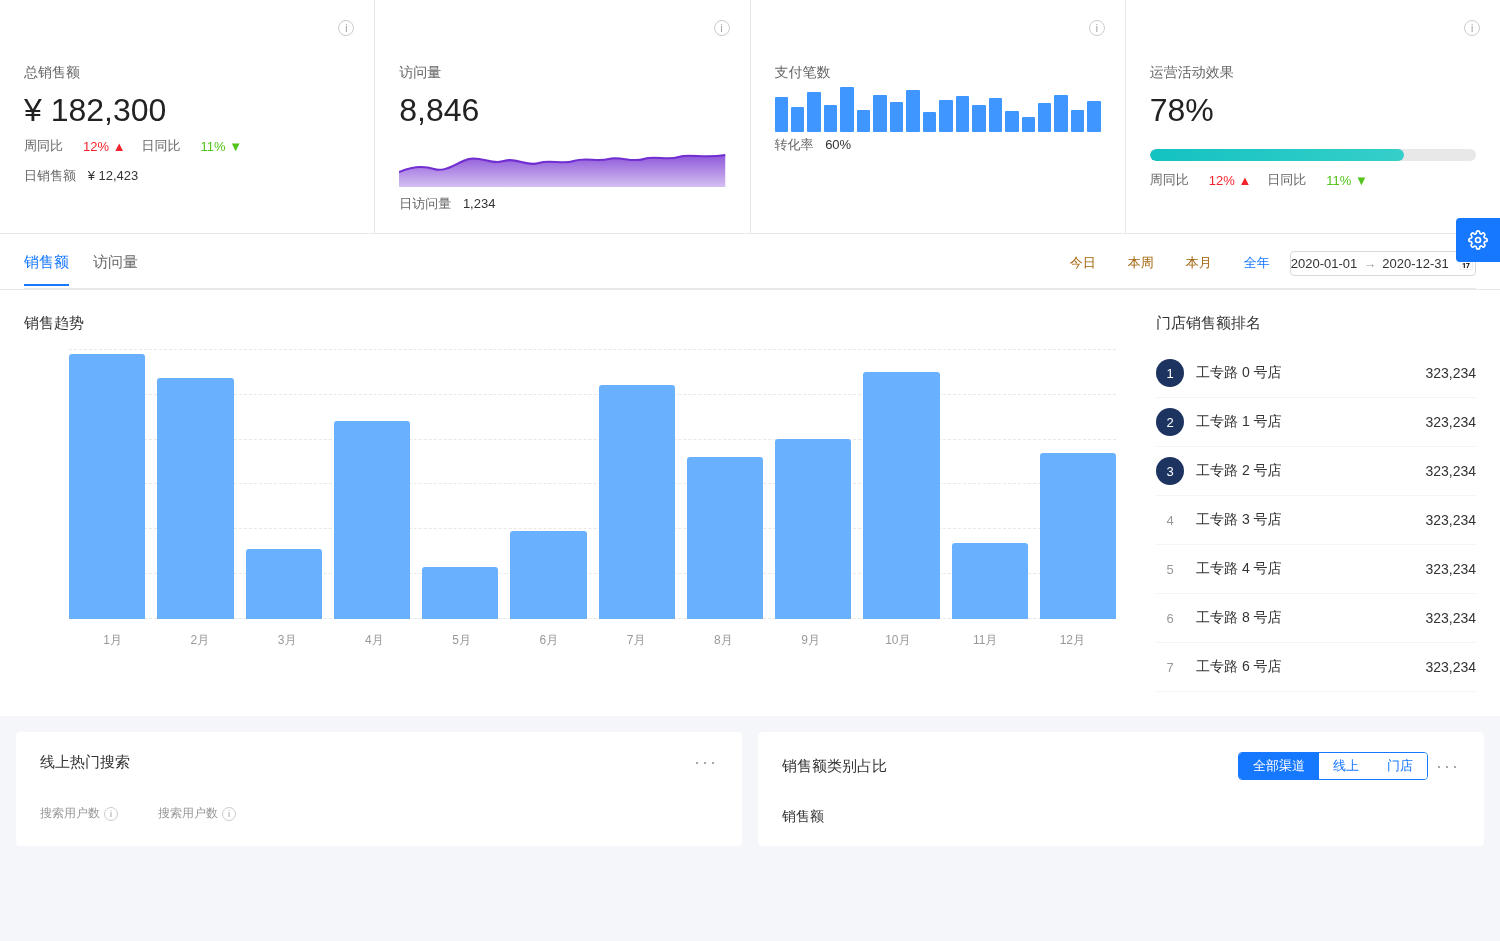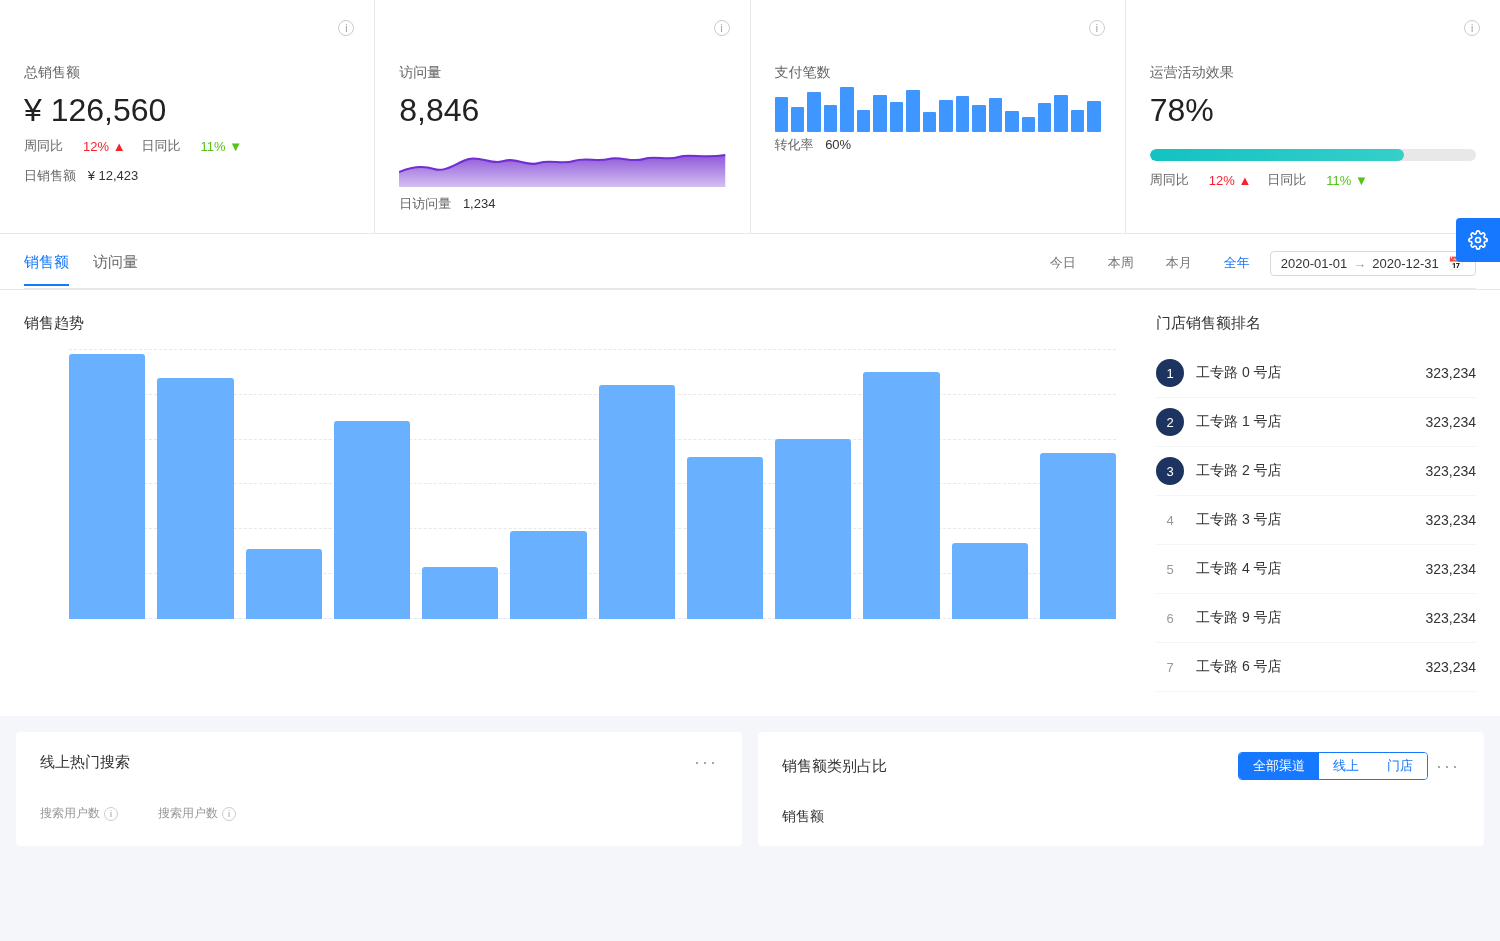--- a/index.html
+++ b/index.html
@@ -21,23 +21,23 @@
     .bar-spark { background: #4096ff; border-radius: 1px; flex: 1; }
     .progress-bar-wrap { margin: 20px 0 10px; }
     .progress-bar { height: 12px; background: #e8e8e8; border-radius: 6px; overflow: hidden; }
     .progress-fill { height: 100%; background: linear-gradient(90deg, #13c2c2, #36cfc9); border-radius: 6px; }
 
     .main-section { background: #fff; margin: 0; padding: 0 24px; border-bottom: 1px solid #e8e8e8; }
     .tabs-row { display: flex; align-items: center; padding: 16px 0 0; gap: 24px; border-bottom: 1px solid #e8e8e8; margin-bottom: 0; }
     .tab { font-size: 15px; color: #666; cursor: pointer; padding-bottom: 12px; border-bottom: 2px solid transparent; }
     .tab.active { color: #1677ff; border-bottom: 2px solid #1677ff; font-weight: 500; }
     .filter-row { display: flex; align-items: center; gap: 8px; margin-left: auto; padding-bottom: 12px; }
-    .filter-btn { font-size: 13px; color: #737373; cursor: pointer; padding: 4px 12px; border-radius: 4px; }
+    .filter-btn { font-size: 13px; color: #a16207; cursor: pointer; padding: 4px 12px; border-radius: 4px; }
     .filter-btn.active { color: #1677ff; }
-    .date-range { display: flex; align-items: center; gap: 6px; border: 1px solid #d9d9d9; border-radius: 4px; padding: 4px 10px; font-size: 13px; color: #333; cursor: pointer; }
+    .date-range { display: flex; align-items: center; gap: 6px; border: 1px solid #d9d9d9; border-radius: 4px; padding: 4px 0; font-size: 13px; color: #333; cursor: pointer; }
     .date-arrow { color: #999; }
 
     .content-area { display: flex; gap: 0; background: #fff; padding: 24px; }
     .chart-area { flex: 1; padding-right: 40px; }
     .chart-title { font-size: 15px; font-weight: 500; margin-bottom: 16px; }
     .chart-container { position: relative; height: 300px; }
     .y-axis { position: absolute; left: 0; top: 0; bottom: 30px; display: flex; flex-direction: column; justify-content: space-between; align-items: flex-end; padding-right: 8px; width: 45px; }
     .y-label { font-size: 12px; color: #999; }
     .bars-wrap { position: absolute; left: 45px; right: 0; top: 0; bottom: 30px; display: flex; align-items: flex-end; gap: 12px; }
     .bar-group { flex: 1; display: flex; flex-direction: column; align-items: center; gap: 4px; height: 100%; justify-content: flex-end; }
@@ -82,21 +82,21 @@
   </svg>
 </div>
 
 <div class="top-cards">
 
   <div class="card">
     <div class="card-title">
       <span>总销售额</span>
       <span class="info-icon">i</span>
     </div>
-    <div class="card-value">¥ 126,560</div>
+    <div class="card-value">¥ 182,300</div>
     <div class="card-meta">
       <div class="card-meta-item">
         <span>周同比</span>
         <span class="up">
           <span>12%</span>
           <span> ▲</span>
         </span>
       </div>
       <div class="card-meta-item">
         <span>日同比</span>
@@ -268,20 +268,34 @@
             <div class="bar-item" style="height: 91.6667%;"></div>
           </div>
           <div class="bar-group">
             <div class="bar-item" style="height: 28.3333%;"></div>
           </div>
           <div class="bar-group">
             <div class="bar-item" style="height: 61.6667%;"></div>
           </div>
         </div>
 
+      <div class="x-labels" id="x-labels-container">
+          <div class="x-label">1月</div>
+          <div class="x-label">2月</div>
+          <div class="x-label">3月</div>
+          <div class="x-label">4月</div>
+          <div class="x-label">5月</div>
+          <div class="x-label">6月</div>
+          <div class="x-label">7月</div>
+          <div class="x-label">8月</div>
+          <div class="x-label">9月</div>
+          <div class="x-label">10月</div>
+          <div class="x-label">11月</div>
+          <div class="x-label">12月</div>
+        </div>
     </div>
   </div>
 
   <div class="ranking-area">
     <div class="ranking-title">门店销售额排名</div>
     <div id="ranking-list">
         <div class="rank-item">
           <div class="rank-num top3">1</div>
           <div class="rank-name">工专路 0 号店</div>
           <div class="rank-value">323,234</div>
@@ -301,21 +315,21 @@
           <div class="rank-name">工专路 3 号店</div>
           <div class="rank-value">323,234</div>
         </div>
         <div class="rank-item">
           <div class="rank-num other">5</div>
           <div class="rank-name">工专路 4 号店</div>
           <div class="rank-value">323,234</div>
         </div>
         <div class="rank-item">
           <div class="rank-num other">6</div>
-          <div class="rank-name">工专路 9 号店</div>
+          <div class="rank-name">工专路 8 号店</div>
           <div class="rank-value">323,234</div>
         </div>
         <div class="rank-item">
           <div class="rank-num other">7</div>
           <div class="rank-name">工专路 6 号店</div>
           <div class="rank-value">323,234</div>
         </div>
       </div>
   </div>
 </div>

